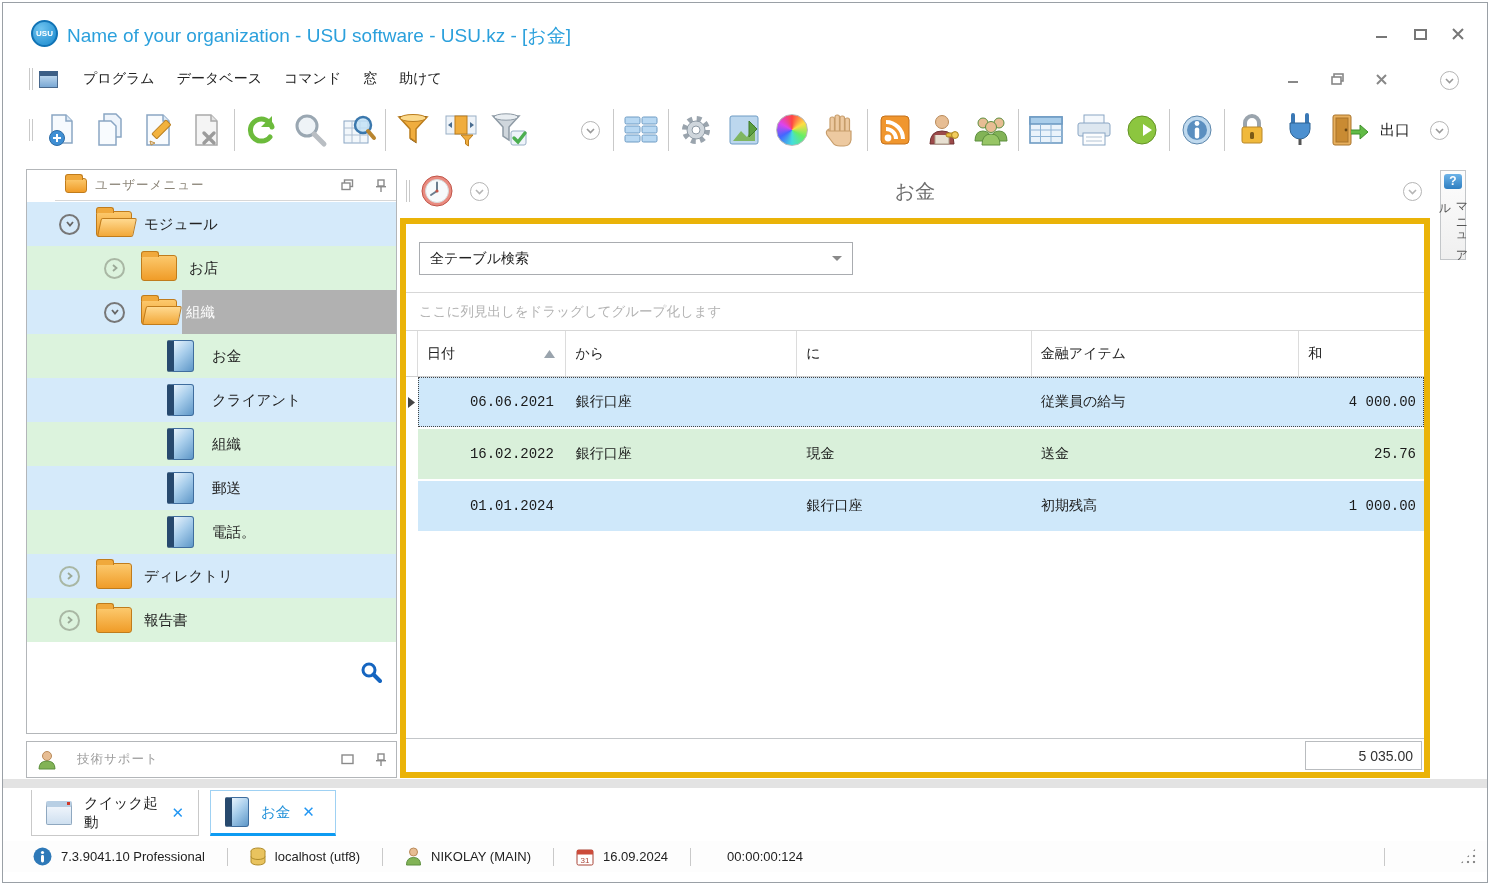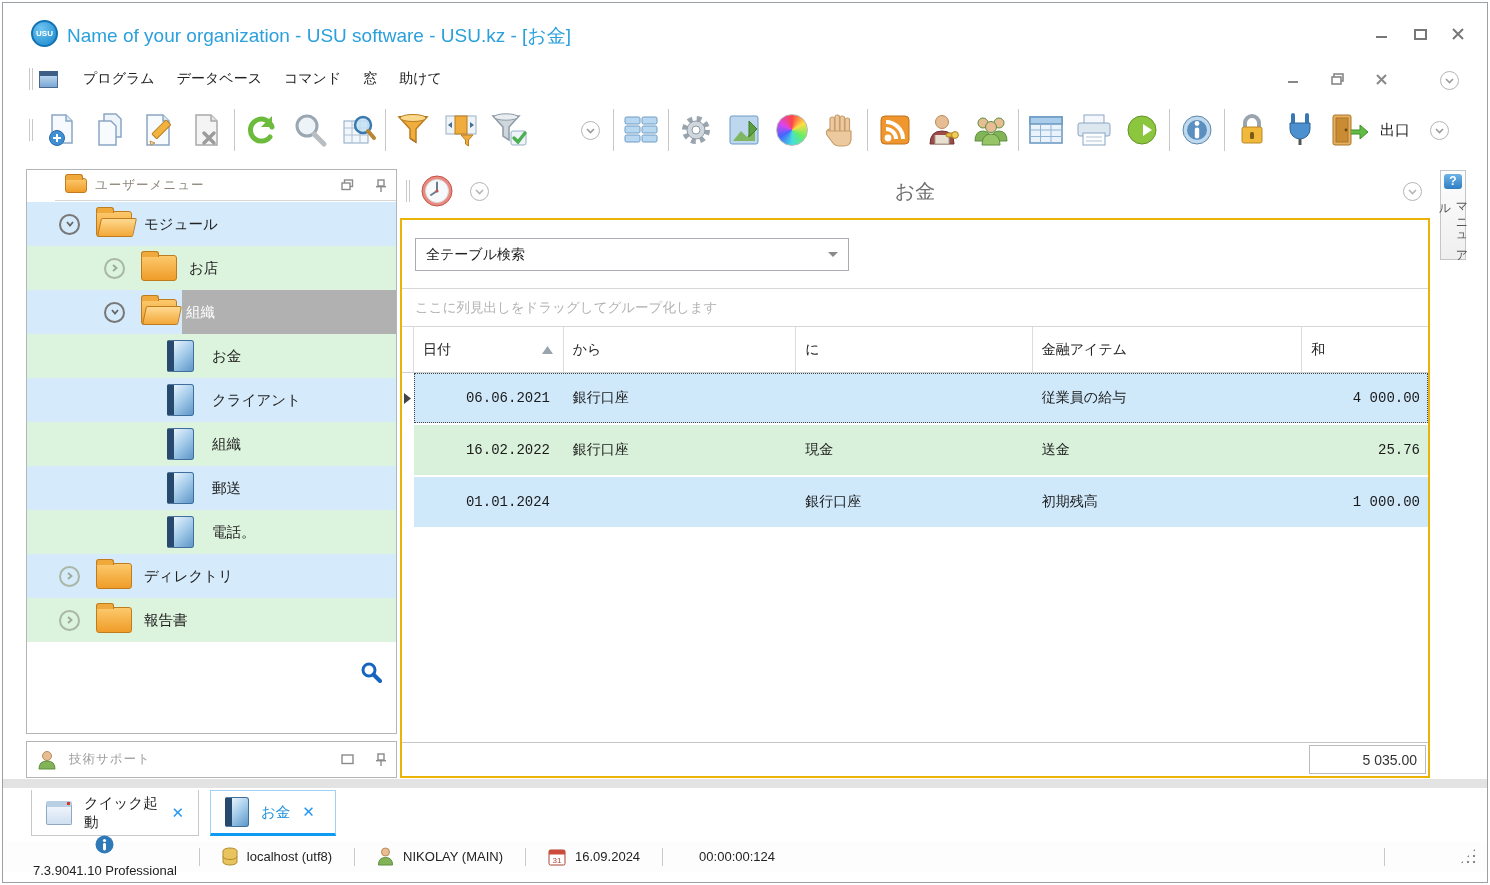--- a/index.html
+++ b/index.html
@@ -50,26 +50,26 @@
   .folder::before { content:""; position:absolute; left:-1px; top:-5px; width:16px; height:5px;
     background:#f0a93c; border:1px solid #c07c1c; border-bottom:none; border-radius:3px 3px 0 0; }
   .folder.open::after { content:""; position:absolute; left:2px; top:6px; right:-4px; bottom:-1px;
     background:linear-gradient(#ffd98f,#f2a839); border:1px solid #c07c1c; border-radius:2px; transform:skewX(-12deg); }
   .book { width:27px; height:32px; flex:none; border:1px solid #3f6d9e; border-radius:2px 3px 3px 2px;
     background:linear-gradient(135deg,#e8f3fc 0%,#a7cdeb 45%,#5e97c8 100%); border-left:7px solid #27496e; margin-left:16px; }
   .dotline { position:absolute; width:0; border-left:1px dotted #bbb; }
   .sb-search { position:absolute; right:14px; bottom:50px; cursor:pointer; }
   .sb-support { position:absolute; left:23px; top:738px; width:371px; height:37px; border:1px solid #b3b6b9;
     background:#fff; display:flex; align-items:center; padding:0 10px; }
-  .support-label { color:#9c9c9c; font-size:12.5px; letter-spacing:1px; margin-left:12px; flex:1; }
+  .support-label { color:#9c9c9c; font-size:12.5px; letter-spacing:1px; margin-left:20px; flex:1; }
 
   
   .main-top { position:absolute; left:397px; top:166px; width:1030px; height:44px; display:flex; align-items:center; }
   .main-title { position:absolute; left:0; right:0; text-align:center; font-size:20px; color:#6f6f6f; }
-  .main-box { position:absolute; left:397px; top:215px; width:1030px; height:560px; border:2px solid #eab308; background:#fff; }
+  .main-box { position:absolute; left:397px; top:215px; width:1030px; height:560px; border:6px solid #eab308; background:#fff; }
   .search-row { height:69px; border-bottom:1px solid #d7d7d7; position:relative; }
   .combo { position:absolute; left:13px; top:18px; width:434px; height:33px; border:1px solid #a9acb0; background:#fff;
     display:flex; align-items:center; padding:0 10px; cursor:pointer; }
   .combo-text { flex:1; font-size:14px; color:#222; }
   .group-row { height:38px; border-bottom:1px solid #d7d7d7; display:flex; align-items:center; padding-left:13px;
     color:#b3b3b3; font-size:13.5px; }
   .grid-head { height:46px; display:flex; border-bottom:1px solid #cfcfcf; }
   .gh-cell { border-right:1px solid #dcdcdc; display:flex; align-items:center; padding-left:9px; font-size:14px; color:#222; position:relative; }
   .gh-ind { width:12px; border-right:1px solid #dcdcdc; }
   .col-date { width:150px; } .col-from { width:233px; } .col-to { width:237px; } .col-item { width:270px; } .col-sum { width:126px; border-right:none; }
@@ -609,21 +609,21 @@
       <span class="tab-close">✕</span>
     </div>
     <div class="tab tab2">
       <div class="book"></div>
       <span class="tab-label">お金</span>
       <span class="tab-close">✕</span>
     </div>
   </div>
 
   <div class="statusbar">
-    <div class="st-item" style="margin-left:30px;flex-direction:column;">
+    <div class="st-item" style="margin-left:30px;">
       <svg width="19" height="19">
           <circle cx="9.5" cy="9.5" r="9" fill="#2e79b8"></circle>
           <circle cx="9.5" cy="5.5" r="1.6" fill="#fff"></circle>
           <rect x="8" y="8" width="3" height="7.5" rx="1.4" fill="#fff"></rect>
         </svg>
       <span>7.3.9041.10 Professional</span>
     </div>
     <div class="st-sep"></div>
     <div class="st-item">
       <svg width="16" height="20">

